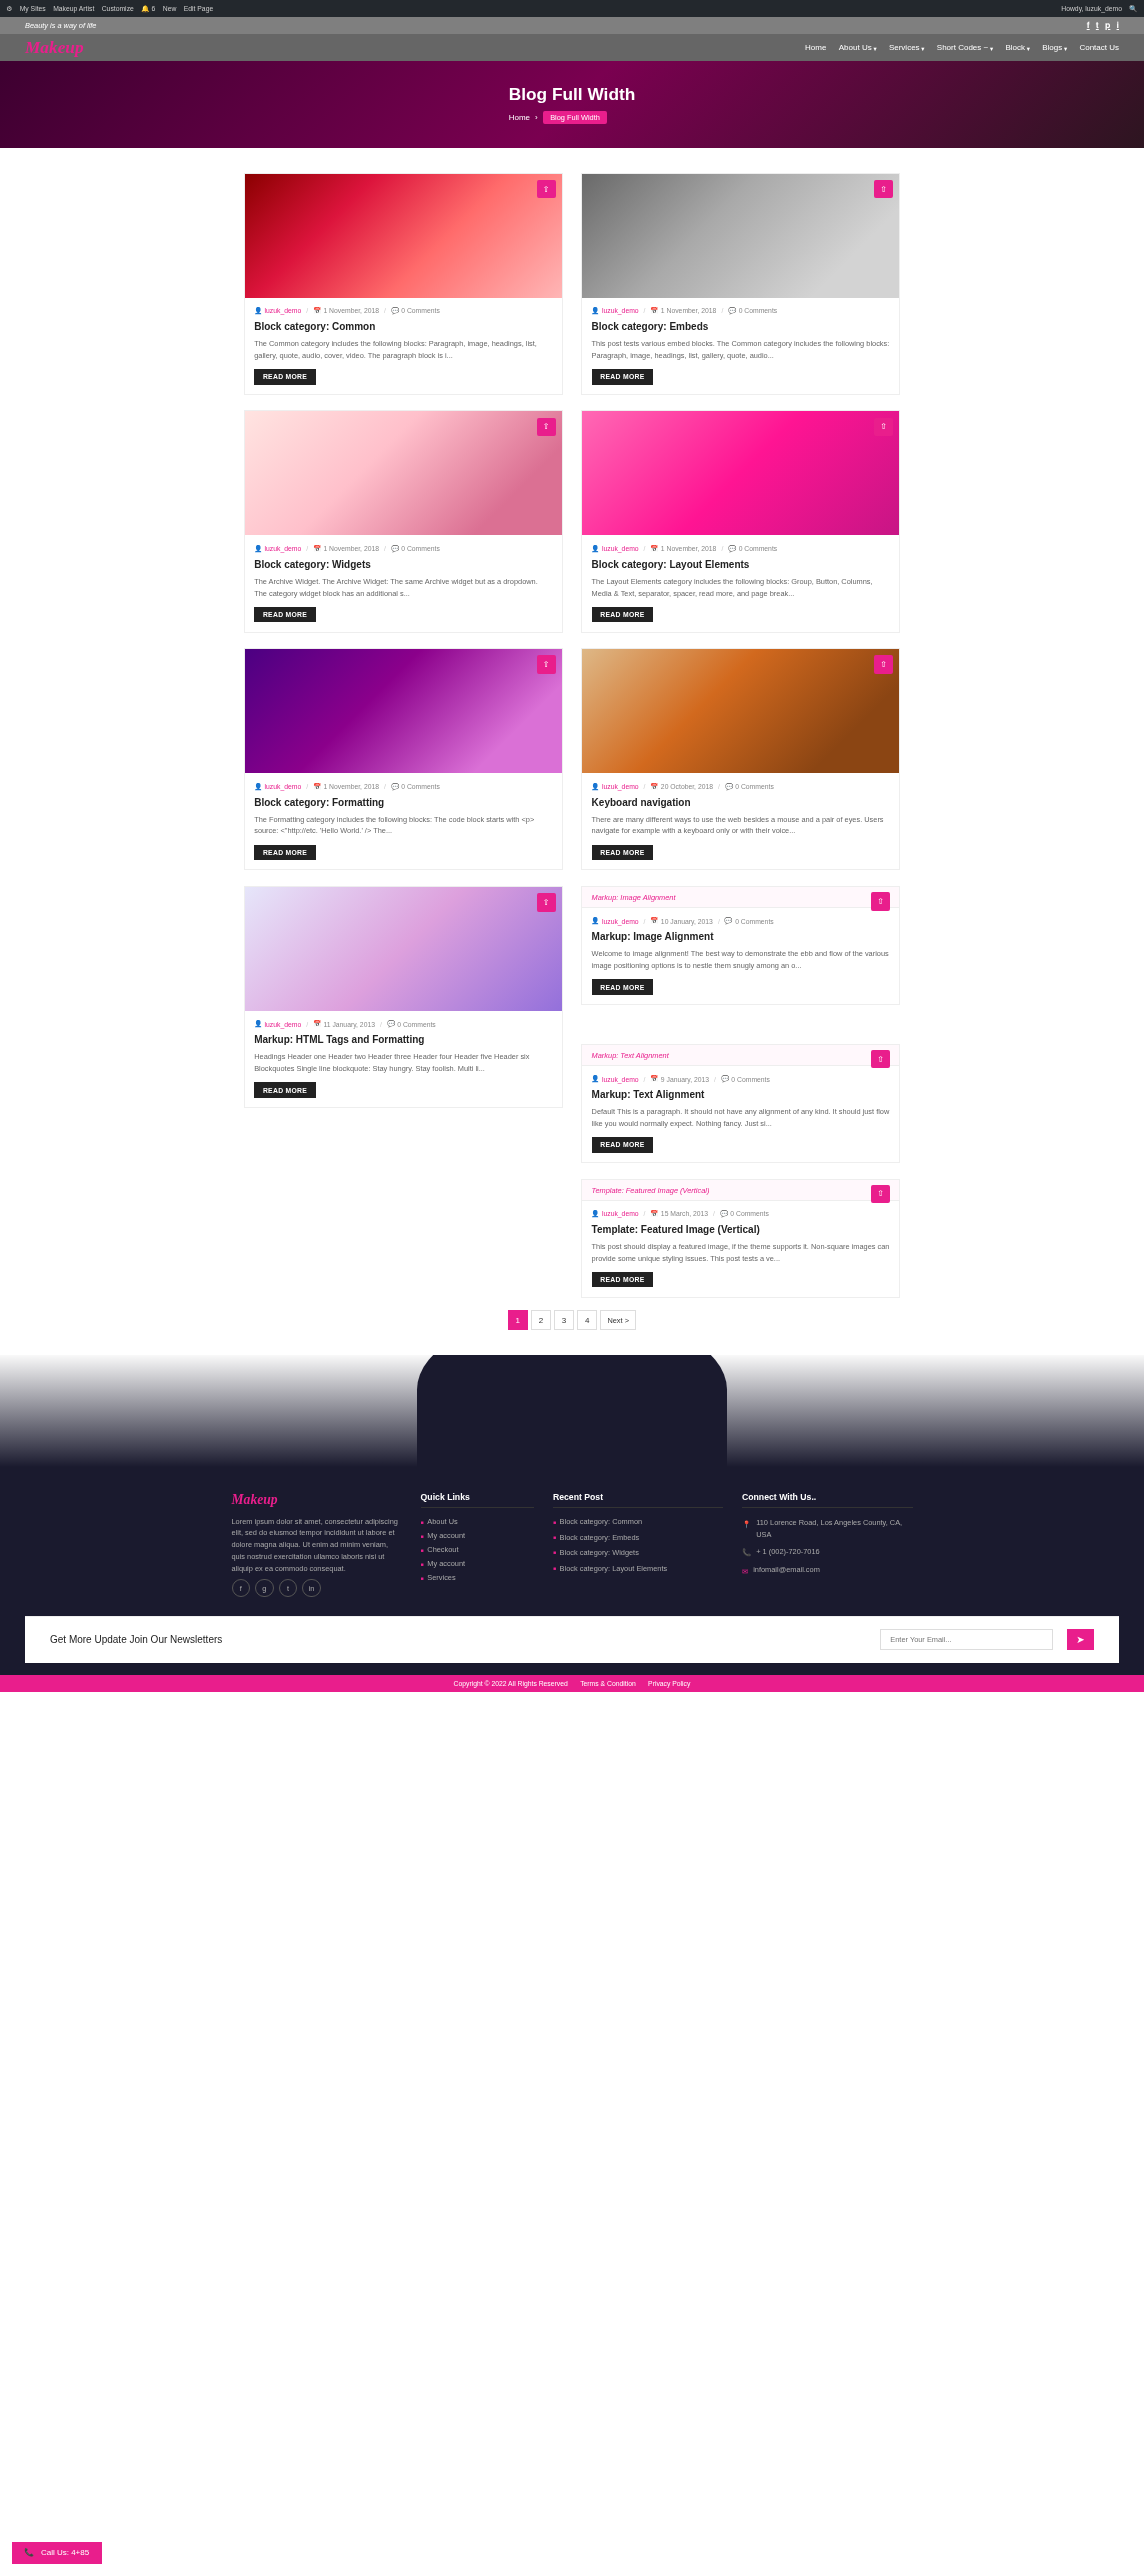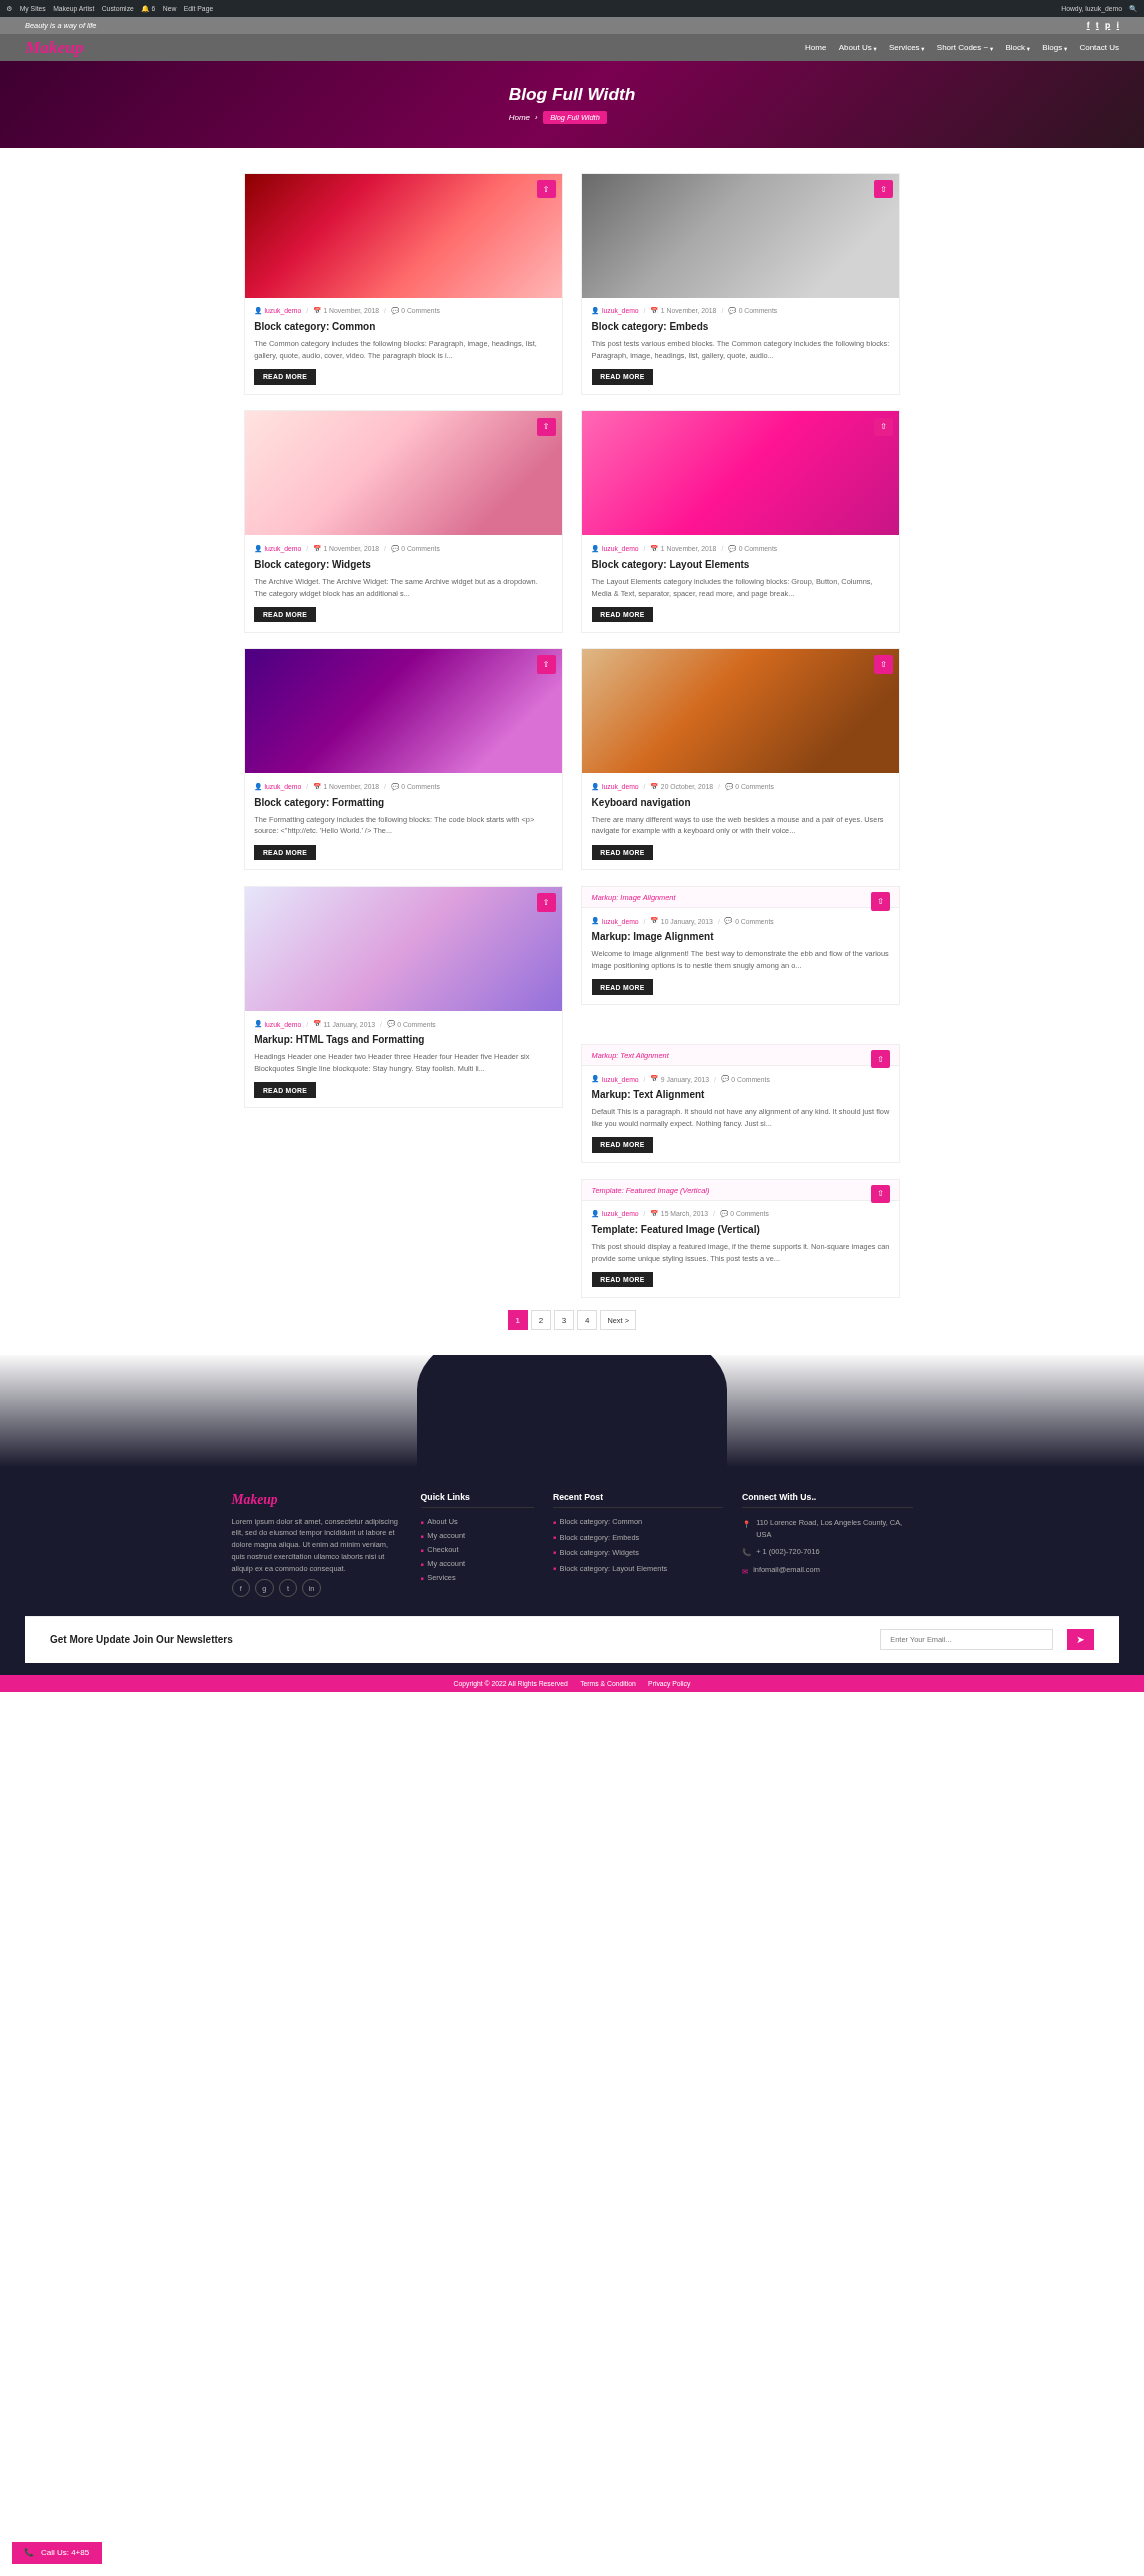--- a/index.html
+++ b/index.html
@@ -59,21 +59,20 @@
     .hero-banner {
       background: linear-gradient(rgba(0,0,0,0.5), rgba(0,0,0,0.5)), #8b0057;
       min-height: 87px;
       display: flex;
       flex-direction: column;
       align-items: center;
       justify-content: center;
       text-align: center;
       padding: 1px;
       position: relative;
-      font-style: italic;
     }
     .hero-banner::before {
       content: '';
       position: absolute;
       inset: 0;
       background: linear-gradient(135deg, #3d0030 0%, #7a0050 50%, #2d1520 100%);
       z-index: 0;
     }
     .hero-content { position: relative; z-index: 1; }
     .hero-title {
@@ -303,21 +302,21 @@
     
     .newsletter-bar {
       background: #fff;
       border-top: 0.6px solid #eee;
       padding: 12.4px 25px;
       display: flex;
       align-items: center;
       justify-content: space-between;
       max-width: 100%;
     }
-    .newsletter-title { font-size: 10px; font-weight: bold; color: #222; }
+    .newsletter-title { font-size: 10px; font-weight: normal; color: #222; }
     .newsletter-form { display: flex; gap: 14px; }
     .newsletter-input {
       border: 0.6px solid #ddd;
       padding: 5px 9.3px;
       font-size: 7.4px;
       width: 173px;
       outline: none;
     }
     .newsletter-btn {
       background: #e91e8c;

